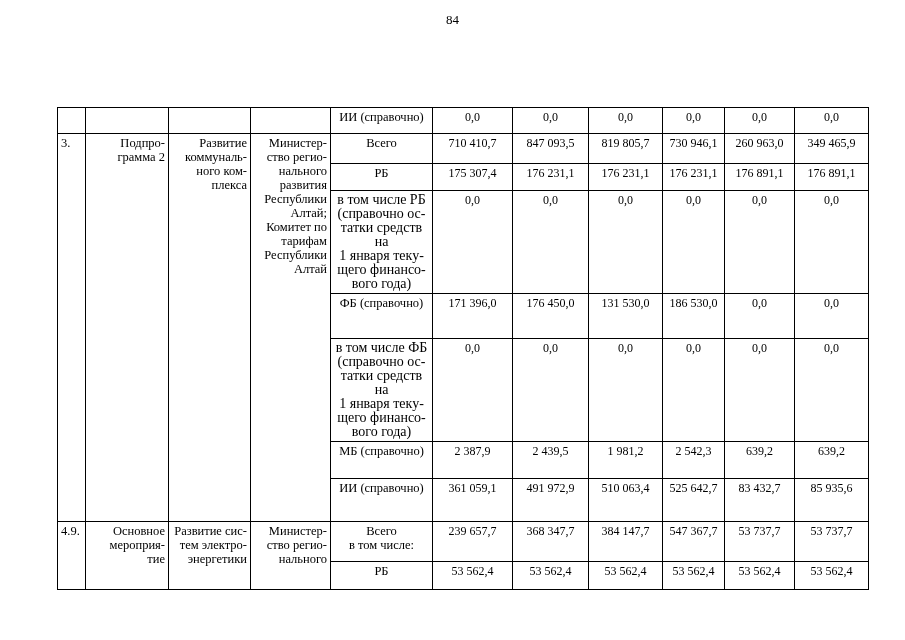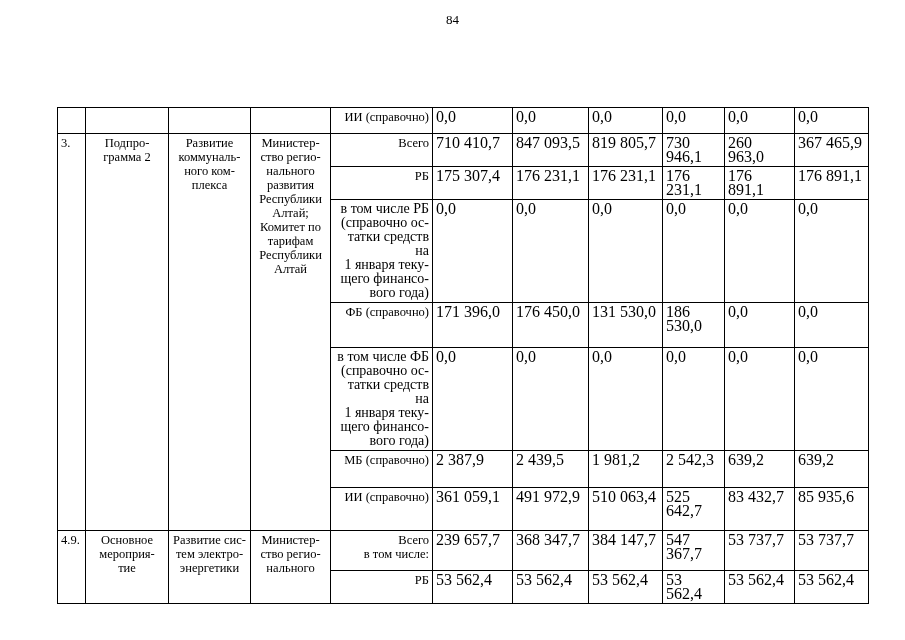--- a/index.html
+++ b/index.html
@@ -32,26 +32,27 @@
     line-height: 14px;
   }
   table.budget td {
     border: 1px solid #000;
     vertical-align: top;
     padding: 2px 3px;
     white-space: pre-line;
     overflow: hidden;
   }
   td.c-num   { text-align: left; }
-  td.c-text  { text-align: center; }
-  td.c-label { text-align: right; margin-left: 36px; }
+  td.c-text  { text-align: right; }
+  td.c-label { text-align: center; margin-left: 36px; }
   td.c-label.tall { font-size: 14px; }
   td.val {
+    text-align: center;
     white-space: nowrap;
-    font-size: 16px;
+    font-size: 12px;
     padding: 3px 2px;
   }
 </style>
 </head>
 <body>
 
 <div class="page">
   <div class="page-number">84</div>
 
   <table class="budget">
@@ -101,21 +102,21 @@
 Комитет по
 тарифам
 Республики
 Алтай</td>
       <td class="c-label">Всего</td>
       <td class="val">710 410,7</td>
       <td class="val">847 093,5</td>
       <td class="val">819 805,7</td>
       <td class="val">730 946,1</td>
       <td class="val">260 963,0</td>
-      <td class="val">367 465,9</td>
+      <td class="val">349 465,9</td>
     </tr>
     <tr style="height:27px">
       <td class="c-label">РБ</td>
       <td class="val">175 307,4</td>
       <td class="val">176 231,1</td>
       <td class="val">176 231,1</td>
       <td class="val">176 231,1</td>
       <td class="val">176 891,1</td>
       <td class="val">176 891,1</td>
     </tr>

